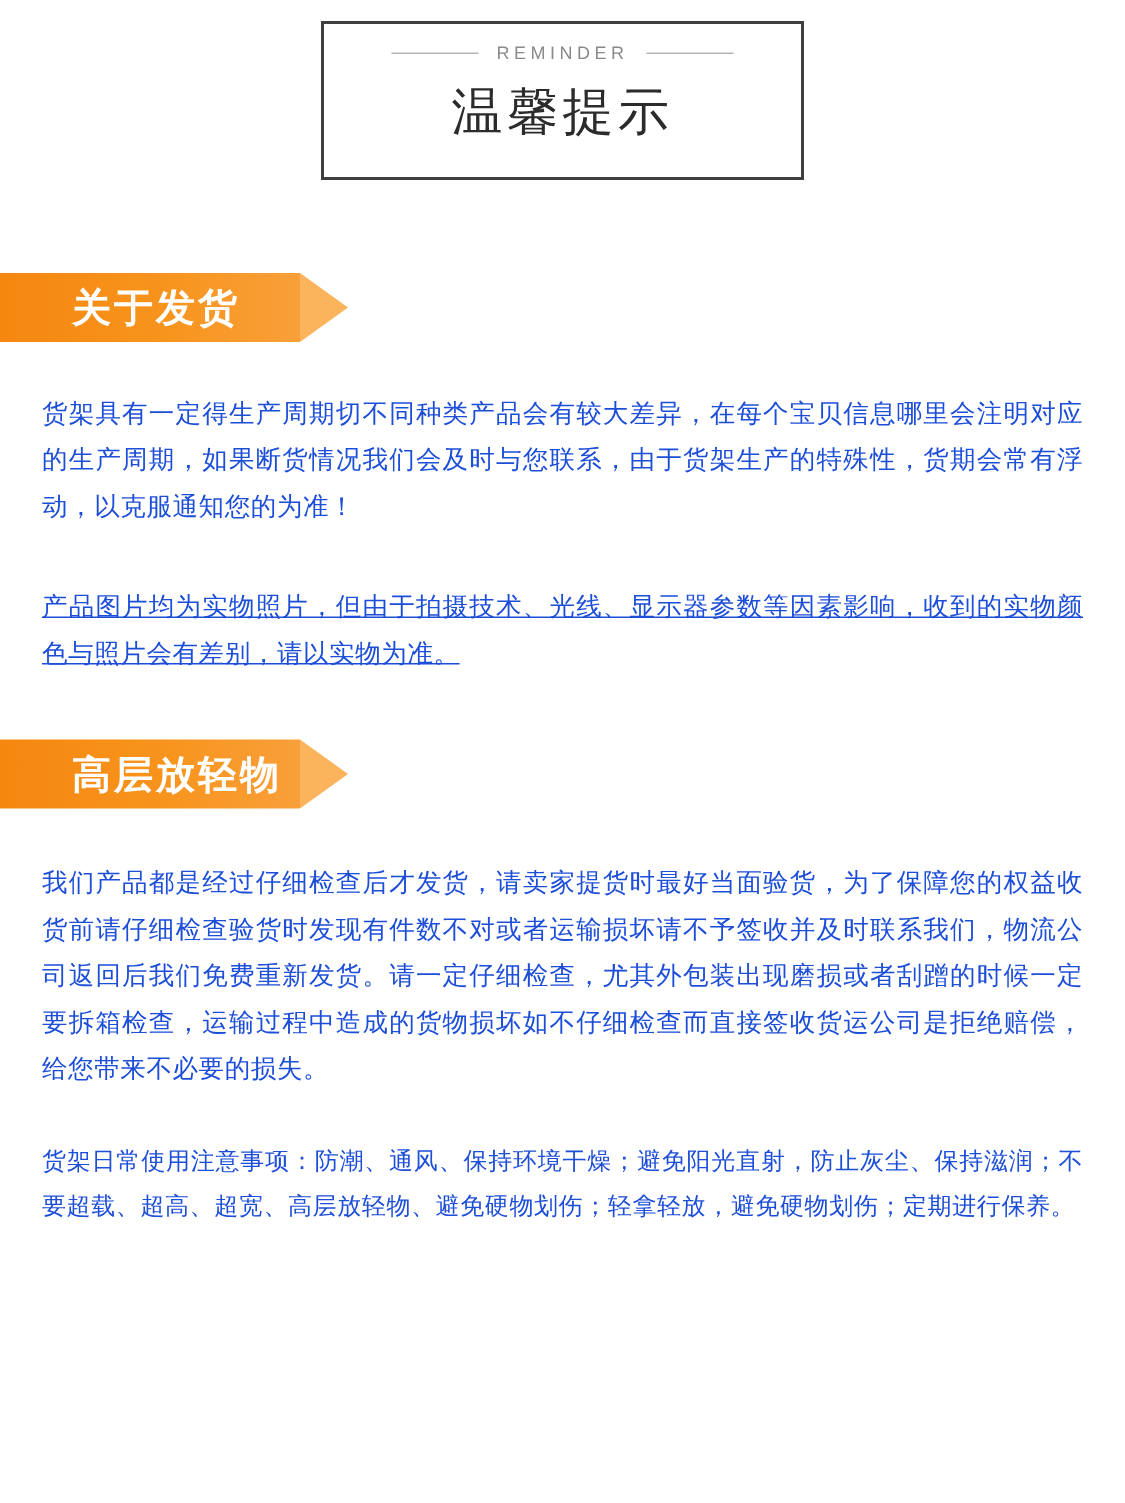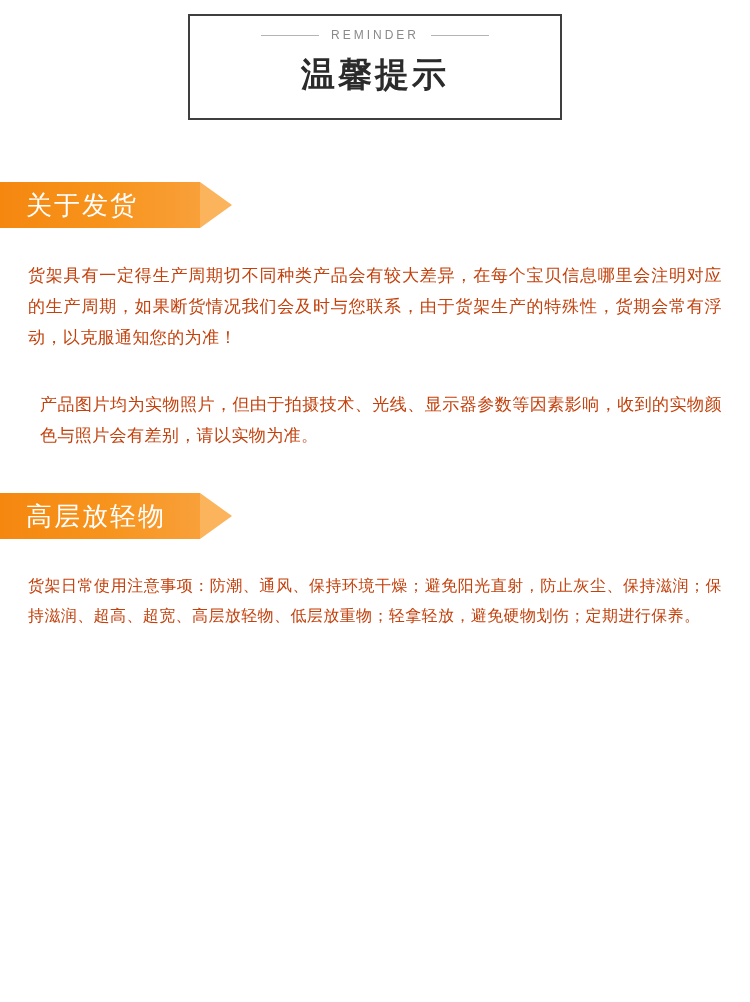--- a/index.html
+++ b/index.html
@@ -16,21 +16,21 @@
     overflow: hidden;
   }
 
   
   .header-wrap {
     padding-top: 14px;
     display: flex;
     justify-content: center;
   }
   .header-box {
-    width: 374px;
+    width: 322px;
     box-sizing: border-box;
     border: 2px solid #3f3f3f;
     padding: 12px 0 20px 0;
     text-align: center;
   }
   .header-eyebrow {
     display: flex;
     align-items: center;
     justify-content: center;
     gap: 12px;
@@ -40,21 +40,21 @@
   }
   .header-eyebrow .rule {
     width: 58px;
     height: 1px;
     background: #b5b5b5;
     display: block;
   }
   .header-title {
     margin-top: 10px;
     font-size: 34px;
-    font-weight: bold;
+    font-weight: normal;
     color: #2b2b2b;
     letter-spacing: 3px;
   }
 
   
   .section {
     margin-top: 0;
   }
 
   .banner {
@@ -81,43 +81,43 @@
     border-left: 32px solid #f9a03a;
   }
   .banner .arrow.light {
     border-left-color: #fbb45b;
   }
   .banner-label {
     position: relative;
     z-index: 3;
     color: #ffffff;
     font-size: 26px;
-    font-weight: normal;
+    font-weight: bold;
     letter-spacing: 2px;
-    padding-left: 26px;
+    padding-left: 48px;
   }
 
   .body-text {
     font-size: 17px;
     line-height: 31px;
-    color: #c2410c;
+    color: #1d4ed8;
     letter-spacing: 0.4px;
     text-align: justify;
   }
 
   
   #sec-shipping .banner { margin-top: 62px; }
   #sec-shipping .bar { width: 200px; }
   #sec-shipping .arrow { left: 200px; }
   #sec-shipping .body-text { margin: 32px 28px 0 28px; }
 
   #sec-color .banner { margin-top: 44px; }
   #sec-color .bar { width: 200px; }
   #sec-color .arrow { left: 200px; }
-  #sec-color .body-text { margin: 36px 28px 0 40px; }
+  #sec-color .body-text { margin: 36px 28px 0 28px; text-decoration: underline; }
 
   #sec-receipt .banner { margin-top: 42px; }
   #sec-receipt .bar { width: 200px; }
   #sec-receipt .arrow { left: 200px; }
   #sec-receipt .body-text { margin: 34px 28px 0 28px; }
 
   #sec-maintain .banner { margin-top: 36px; }
   #sec-maintain .bar { width: 200px; }
   #sec-maintain .arrow { left: 200px; }
   #sec-maintain .body-text { margin: 32px 28px 0 28px; font-size: 16px; line-height: 30px; }
@@ -148,17 +148,18 @@
 <div class="section" id="sec-color">
   <p class="body-text">产品图片均为实物照片，但由于拍摄技术、光线、显示器参数等因素影响，收到的实物颜色与照片会有差别，请以实物为准。</p>
 </div>
 
 <div class="section" id="sec-receipt">
   <div class="banner">
     <span class="bar"></span>
     <span class="arrow light"></span>
     <span class="banner-label">高层放轻物</span>
   </div>
+  <p class="body-text">我们产品都是经过仔细检查后才发货，请卖家提货时最好当面验货，为了保障您的权益收货前请仔细检查验货时发现有件数不对或者运输损坏请不予签收并及时联系我们，物流公司返回后我们免费重新发货。请一定仔细检查，尤其外包装出现磨损或者刮蹭的时候一定要拆箱检查，运输过程中造成的货物损坏如不仔细检查而直接签收货运公司是拒绝赔偿，给您带来不必要的损失。</p>
 </div>
 
 <div class="section" id="sec-maintain">
-  <p class="body-text">货架日常使用注意事项：防潮、通风、保持环境干燥；避免阳光直射，防止灰尘、保持滋润；保持滋润、超高、超宽、高层放轻物、低层放重物；轻拿轻放，避免硬物划伤；定期进行保养。</p>
+  <p class="body-text">货架日常使用注意事项：防潮、通风、保持环境干燥；避免阳光直射，防止灰尘、保持滋润；不要超载、超高、超宽、高层放轻物、避免硬物划伤；轻拿轻放，避免硬物划伤；定期进行保养。</p>
 </div>
 
 </body></html>

